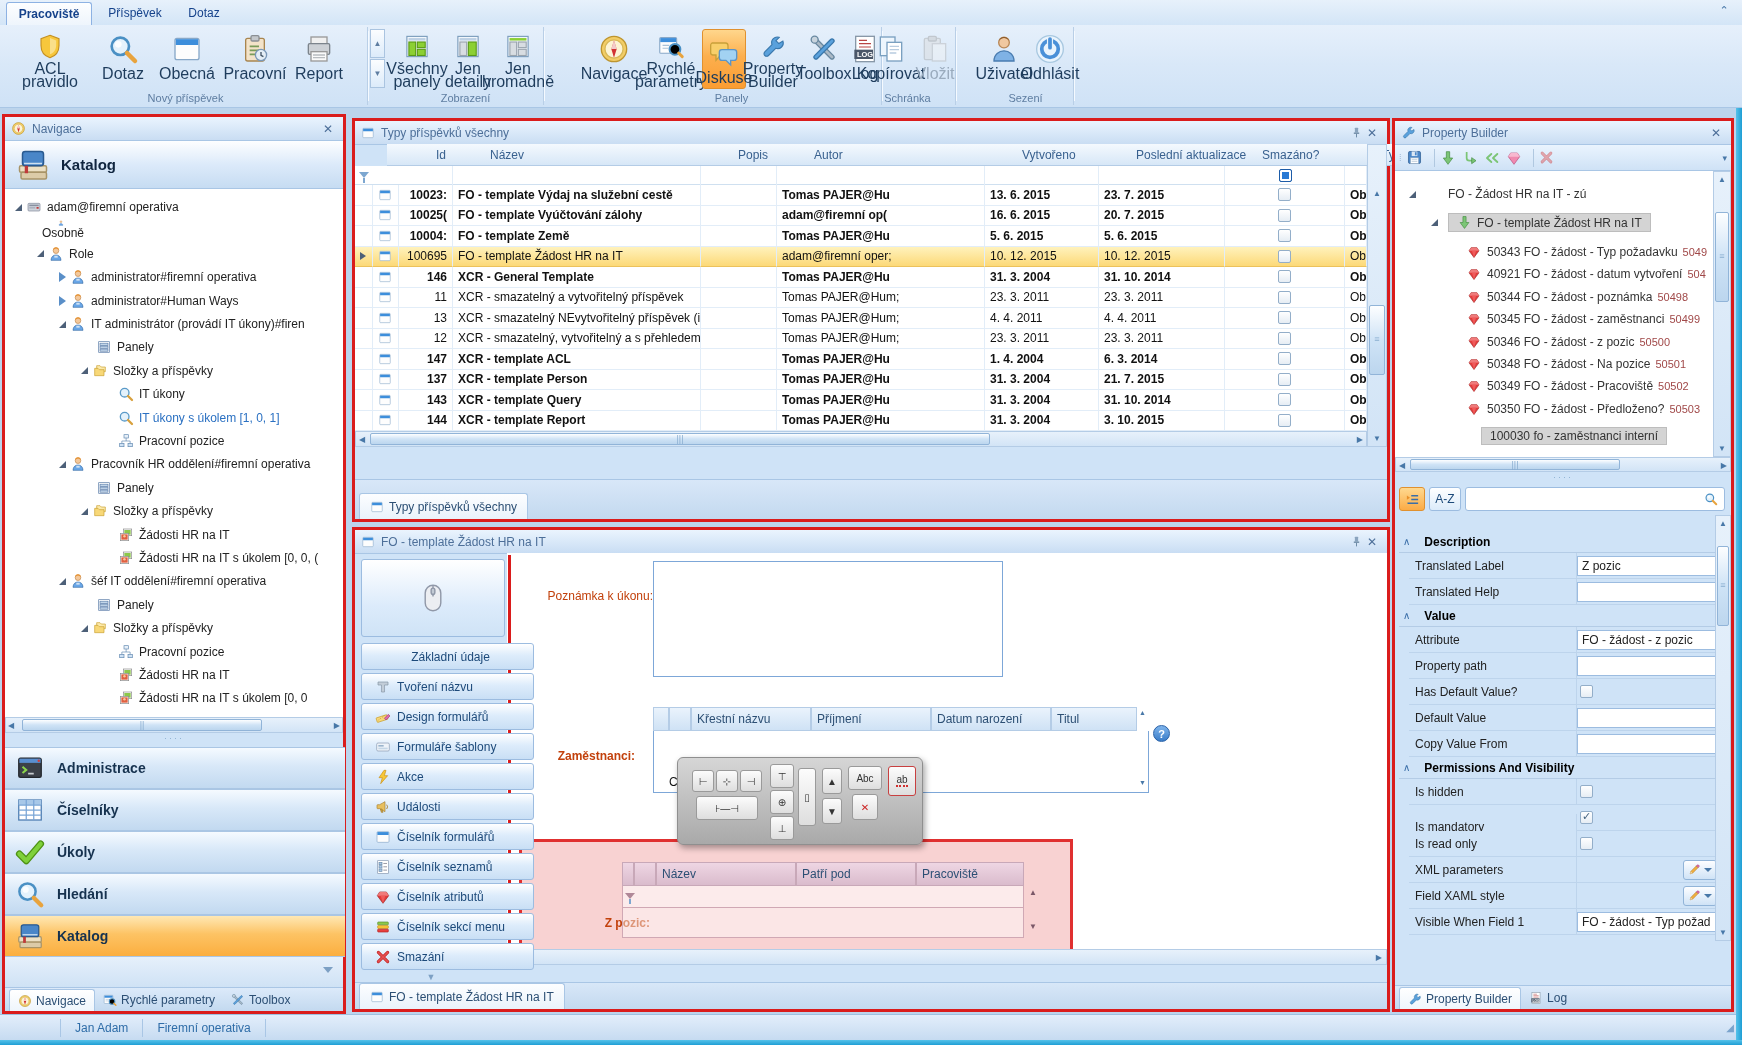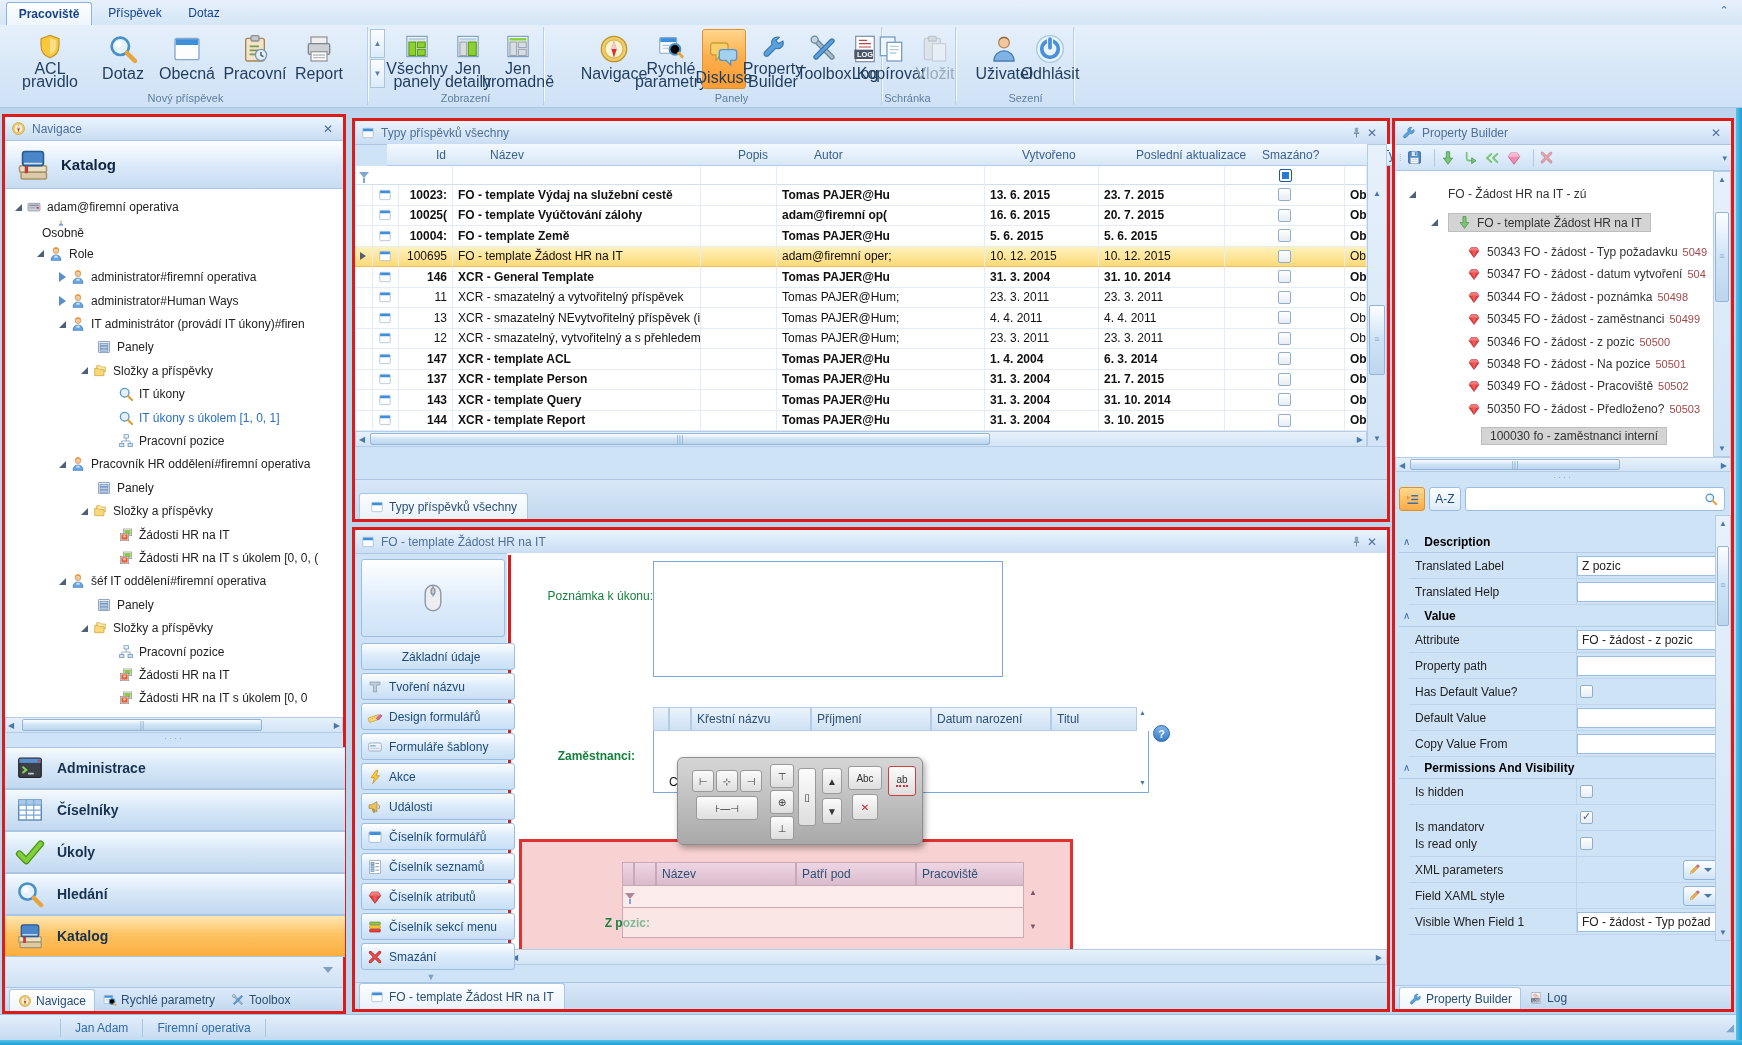--- a/index.html
+++ b/index.html
@@ -68,26 +68,26 @@
   .cb.tick::after{content:"\2713";position:absolute;left:1px;top:-2px;font-size:11px;color:#44637f;}
   .funnel{width:0;height:0;border-left:5px solid transparent;border-right:5px solid transparent;border-top:6px solid #7da7d0;position:relative;}
   .funnel::after{content:"";position:absolute;left:-1px;top:0;width:2px;height:5px;background:#7da7d0;}
   .countrow{position:absolute;color:#333;background:#e4eefb;}
   .doctabs{position:absolute;background:linear-gradient(#d8e7f8,#c3d9ef);border-top:1px solid #a9c6e5;display:flex;align-items:flex-end;padding-left:4px;}
   .dtab{height:26px;display:flex;align-items:center;padding:0 10px;color:#2c4f74;white-space:nowrap;background:linear-gradient(#fdfeff,#e9f2fb);border:1px solid #a9c6e5;border-bottom:none;border-radius:3px 3px 0 0;}
   .dtab svg{margin-right:5px;}
 
   
   #formpanel{left:352px;top:527px;width:1038px;height:485px;}
-  .sbtn{position:absolute;left:6px;width:154px;height:27px;background:linear-gradient(#ffffff,#ddecfb 45%,#c9dff5);border:1px solid #9cbce0;border-radius:3px;display:flex;align-items:center;padding:0 5px;color:#1d4a7a;white-space:nowrap;overflow:hidden;}
+  .sbtn{position:absolute;left:6px;width:173px;height:27px;background:linear-gradient(#ffffff,#ddecfb 45%,#c9dff5);border:1px solid #9cbce0;border-radius:3px;display:flex;align-items:center;padding:0 13px;color:#1d4a7a;white-space:nowrap;overflow:hidden;}
   .sbtn span{margin-left:6px;}
   .sbtn.noicon{justify-content:center;}
   .mousebox{position:absolute;background:linear-gradient(#ffffff,#dcebfb 60%,#cfe3f6);border:1px solid #9cbce0;border-radius:3px;display:flex;align-items:center;justify-content:center;}
   #canvas{background:#fff;overflow:hidden;}
-  .flabel{position:absolute;text-align:right;color:#15803d;white-space:nowrap;}
+  .flabel{position:absolute;text-align:right;color:#c2410c;white-space:nowrap;}
   .fbox{position:absolute;background:#fff;border:1px solid #7da7d8;}
   .ftable-h{position:absolute;background:linear-gradient(#eaf3fc,#cfe2f5);border:1px solid #b4cce6;color:#2c4f74;display:flex;align-items:center;padding:0 5px;overflow:hidden;white-space:nowrap;}
   .pink .ftable-h{background:linear-gradient(rgba(238,214,228,.95),rgba(216,186,204,.95));border-color:#c8a8b8;}
   .palette{position:absolute;background:linear-gradient(#d6d6d6,#a9a9a9);border:1px solid #8f8f8f;border-radius:6px;box-shadow:2px 3px 6px rgba(0,0,0,.35);z-index:5;}
   .palbtn{position:absolute;background:linear-gradient(#fcfcfc,#dedede);border:1px solid #9a9a9a;border-radius:3px;color:#333;display:flex;align-items:center;justify-content:center;font-size:10px;}
   .helpc{position:absolute;width:17px;height:17px;border-radius:50%;background:linear-gradient(#7fb5ec,#3a7cc8);color:#fff;font-weight:bold;font-size:11px;text-align:center;line-height:17px;border:1px solid #2a62a8;}
 
   
   #pbpanel{left:1392px;top:118px;width:342px;height:894px;}
   .pbtoolbar{position:absolute;background:linear-gradient(#eaf4fe,#cfe2f6);border-bottom:1px solid #a9c6e5;display:flex;align-items:center;padding-left:4px;}
@@ -1209,21 +1209,21 @@
           <svg class="ic" width="14" height="14">
             <use href="#i-diamond"></use>
           </svg>
           <span style="margin-left: 6px;">50343 FO - žádost - Typ požadavku</span>
           <span class="suffix">5049</span>
         </div>
         <div class="pbrow" style="left: 72px; top: 96.4px;">
           <svg class="ic" width="14" height="14">
             <use href="#i-diamond"></use>
           </svg>
-          <span style="margin-left: 6px;">50347 FO - žádost - datum vytvoření</span>
+          <span style="margin-left: 6px;">40921 FO - žádost - datum vytvoření</span>
           <span class="suffix">504</span>
         </div>
         <div class="pbrow" style="left: 72px; top: 118.8px;">
           <svg class="ic" width="14" height="14">
             <use href="#i-diamond"></use>
           </svg>
           <span style="margin-left: 6px;">50344 FO - žádost - poznámka</span>
           <span class="suffix">50498</span>
         </div>
         <div class="pbrow" style="left: 72px; top: 141.2px;">

